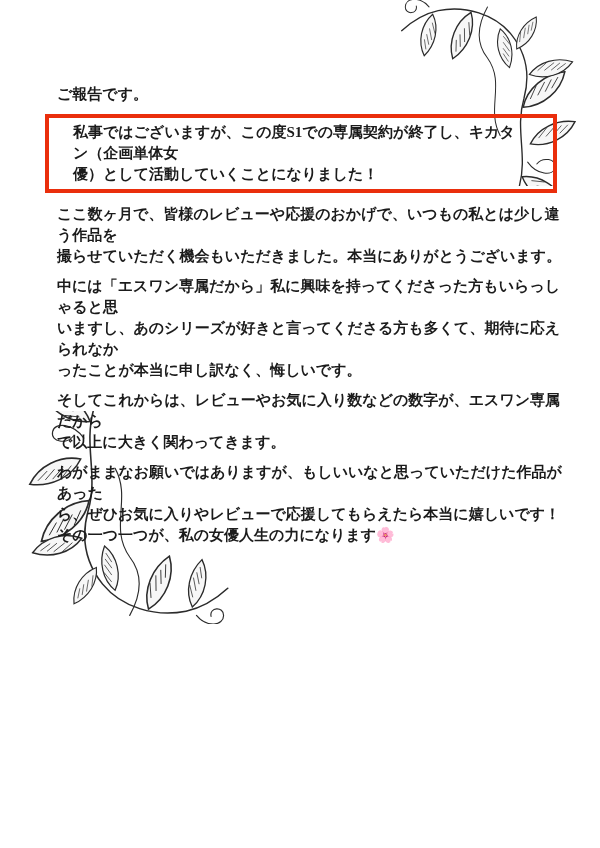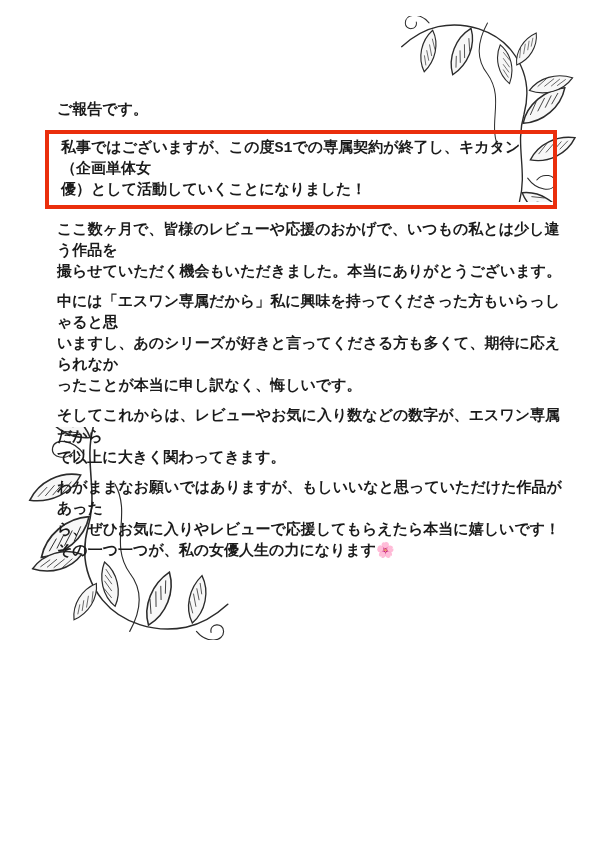--- a/index.html
+++ b/index.html
@@ -1,40 +1,39 @@
 <!DOCTYPE html>
 <html><head>
 <meta charset="utf-8">
 <style>
   html,body{margin:0;padding:0;background:#ffffff;}
   .page{
     position:relative;
     width:600px;height:624px;
     background:#ffffff;
     overflow:hidden;
-    font-family:Liberation Mono, monospace;
-    margin-top:16px;
+    font-family:Liberation Serif, serif;
   }
   .letter-body{
     position:absolute;
     left:57px;top:84px;
     width:505px;
     font-size:15px;
     line-height:21px;
     font-weight:700;
     color:#1b1b1b;
     letter-spacing:0px;
   }
   .para{
     margin:0 0 9px 0;
     white-space:pre-line;
   }
   .para.boxed{
     border:4px solid #ea2e0c;
-    padding:4px 12px;
+    padding:4px 24px;
     margin-left:-12px;
     margin-right:5px;
     margin-bottom:11px;
   }
   .flourish{position:absolute;pointer-events:none;}
   .flourish.tr{top:-6px;right:-8px;transform:rotate(180deg);}
   .flourish.bl{left:-8px;bottom:-6px;}
   .defs-holder{position:absolute;width:0;height:0;overflow:hidden;}
 </style>
 </head>

